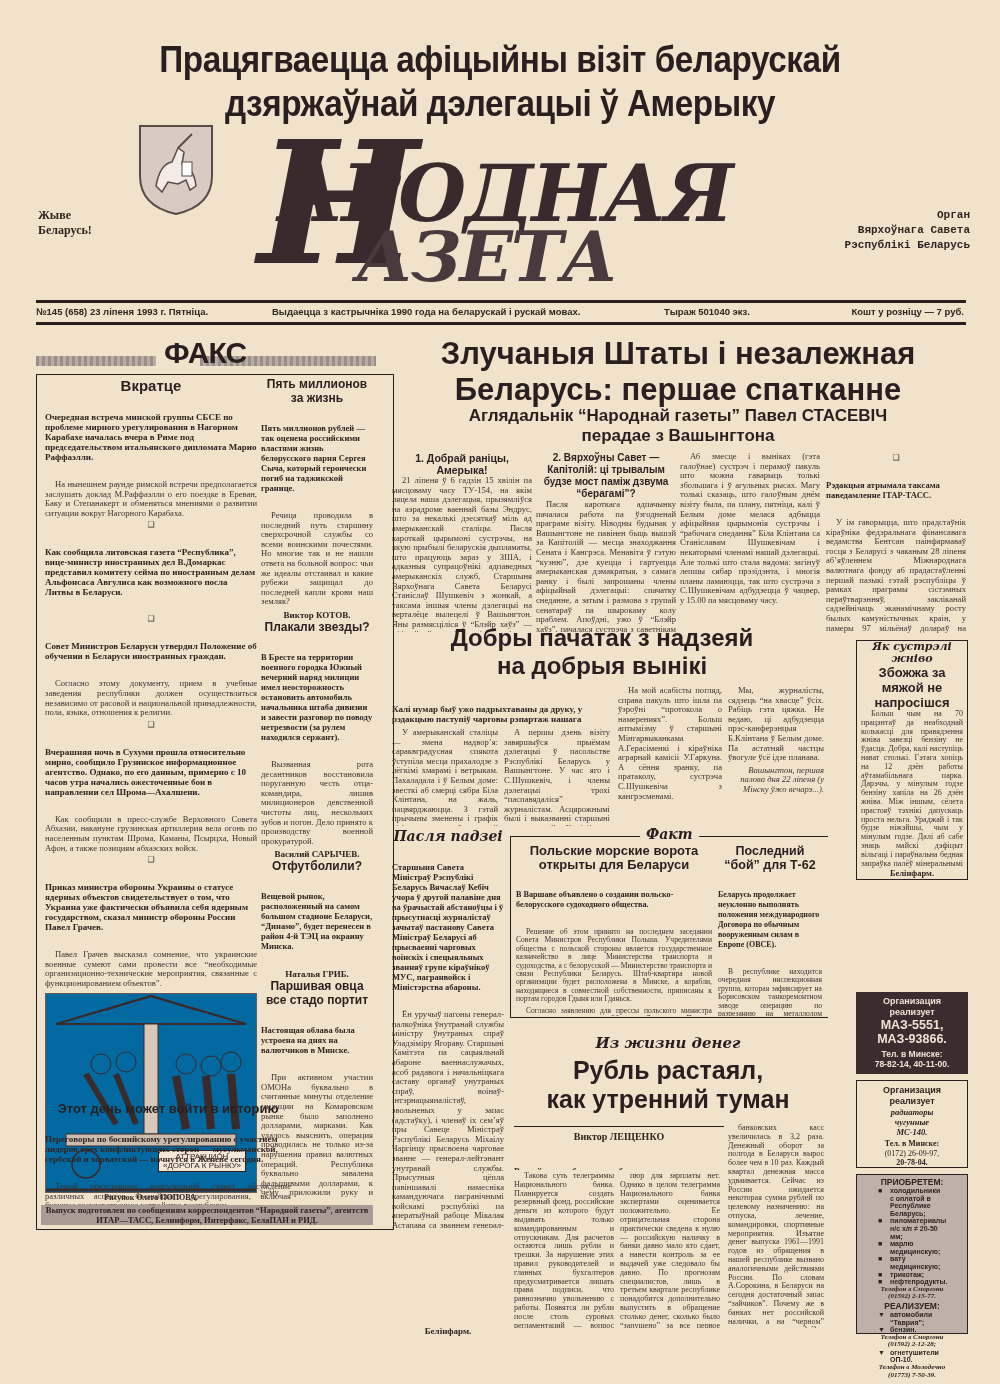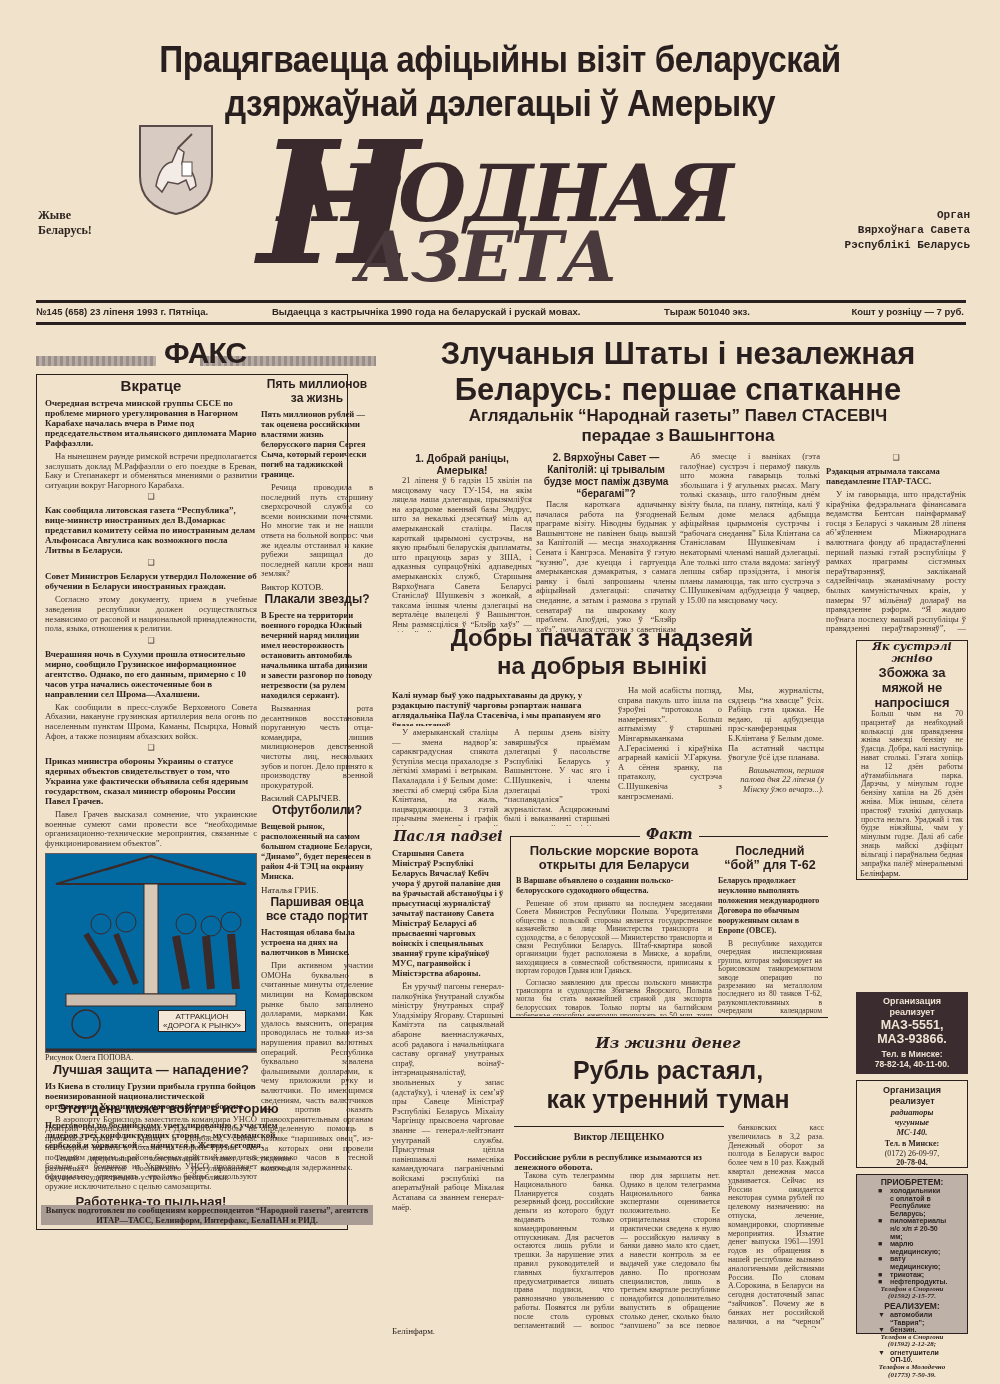--- a/index.html
+++ b/index.html
@@ -10,23 +10,23 @@
 .crest{left:138px;top:124px;width:76px;height:92px}
 .motto-l{left:38px;top:208px;font-size:12px;font-weight:bold;line-height:15px}
 .motto-r{right:30px;top:208px;text-align:right;font-family:Liberation Mono, monospace;font-size:11px;font-weight:bold;line-height:15px}
 .mast1{left:280px;top:148px;font-family:"DejaVu Serif",serif;font-weight:bold;font-style:italic;font-size:78px;color:#3a2a2e;letter-spacing:-2px}
 .mast2{left:356px;top:215px;font-family:"DejaVu Serif",serif;font-weight:bold;font-style:italic;font-size:70px;color:#4a3a3e;letter-spacing:-2px}
 .mastH{left:258px;top:118px;font-family:"DejaVu Serif",serif;font-weight:bold;font-style:italic;font-size:170px;color:#3a2a2e;line-height:1}
 .rule{left:36px;width:930px;background:#2a1f1f}
 .info{top:306px;font-family:"Liberation Sans",sans-serif;font-weight:bold;font-size:9.5px}
 .box{border:1.5px solid #2a1f1f}
 .h-sans{font-family:"Liberation Sans",sans-serif;font-weight:bold;text-align:center;color:#2a1f1f}
-.lead{font-weight:bold;font-size:9px;line-height:10px;margin:4px 0}
+.lead{font-weight:bold;font-size:9px;line-height:10px;margin:18px 0}
 .txt{font-size:8.6px;line-height:9.6px;text-align:justify;text-indent:10px;margin-bottom:3px;color:#3c3230}
-.auth{text-align:left;font-weight:normal;font-size:9px}
+.auth{text-align:center;font-weight:bold;font-size:9px}
 .bullet{text-align:center;font-size:8px;line-height:8px}
 .col{position:absolute;overflow:hidden}
 .hatch{background:repeating-linear-gradient(90deg,#9a8e88 0 3px,#b8aca4 3px 6px)}
 .ital-h{font-family:"DejaVu Serif",serif;font-style:italic;font-weight:bold;text-align:center;color:#2a1f1f}
 .dark-ad{background:#3b2d2f;color:#efe3d3;text-align:center;font-family:"Liberation Sans",sans-serif}
 .grey-ad{background:#bdb1a8;border:1.5px solid #2a1f1f;font-family:"Liberation Sans",sans-serif}
 </style>
 </head>
 <body>
 
@@ -61,21 +61,21 @@
 <div class="abs info" style="left:36px">№145 (658) 23 ліпеня 1993 г. Пятніца.</div>
 <div class="abs info" style="left:272px">Выдаецца з кастрычніка 1990 года на беларускай і рускай мовах.</div>
 <div class="abs info" style="left:664px">Тыраж 501040 экз.</div>
 <div class="abs info" style="right:36px">Кошт у розніцу — 7 руб.</div>
 <div class="abs rule" style="top:322px;height:3px"></div>
 
 <div class="abs hatch" style="left:36px;top:356px;width:120px;height:10px"></div>
 <div class="abs hatch" style="left:200px;top:356px;width:176px;height:10px"></div>
 <div class="abs" style="left:164px;top:336px;font-family:'Liberation Sans',sans-serif;font-weight:bold;font-size:30px;color:#2a1f1f;letter-spacing:-1px">ФАКС</div>
 
-<div class="abs box" style="left:36px;top:374px;width:312px;height:856px">
+<div class="abs box" style="left:36px;top:374px;width:358px;height:856px">
   <div class="col" style="left:8px;top:2px;width:212px;height:850px">
     <div class="h-sans" style="font-size:15px">Вкратце</div>
     <div>
         <div class="lead">Очередная встреча минской группы СБСЕ по проблеме мирного урегулирования в Нагорном Карабахе началась вчера в Риме под председательством итальянского дипломата Марио Раффаэлли.</div>
         <div class="txt">На нынешнем раунде римской встречи предполагается заслушать доклад М.Раффаэлли о его поездке в Ереван, Баку и Степанакерт и обменяться мнениями о развитии ситуации вокруг Нагорного Карабаха.</div>
       </div>
     <div class="bullet">❑</div>
     <div>
         <div class="lead">Как сообщила литовская газета “Республика”, вице-министр иностранных дел В.Домаркас представил комитету сейма по иностранным делам Альфонсаса Авгулиса как возможного посла Литвы в Беларуси.</div>
       </div>

